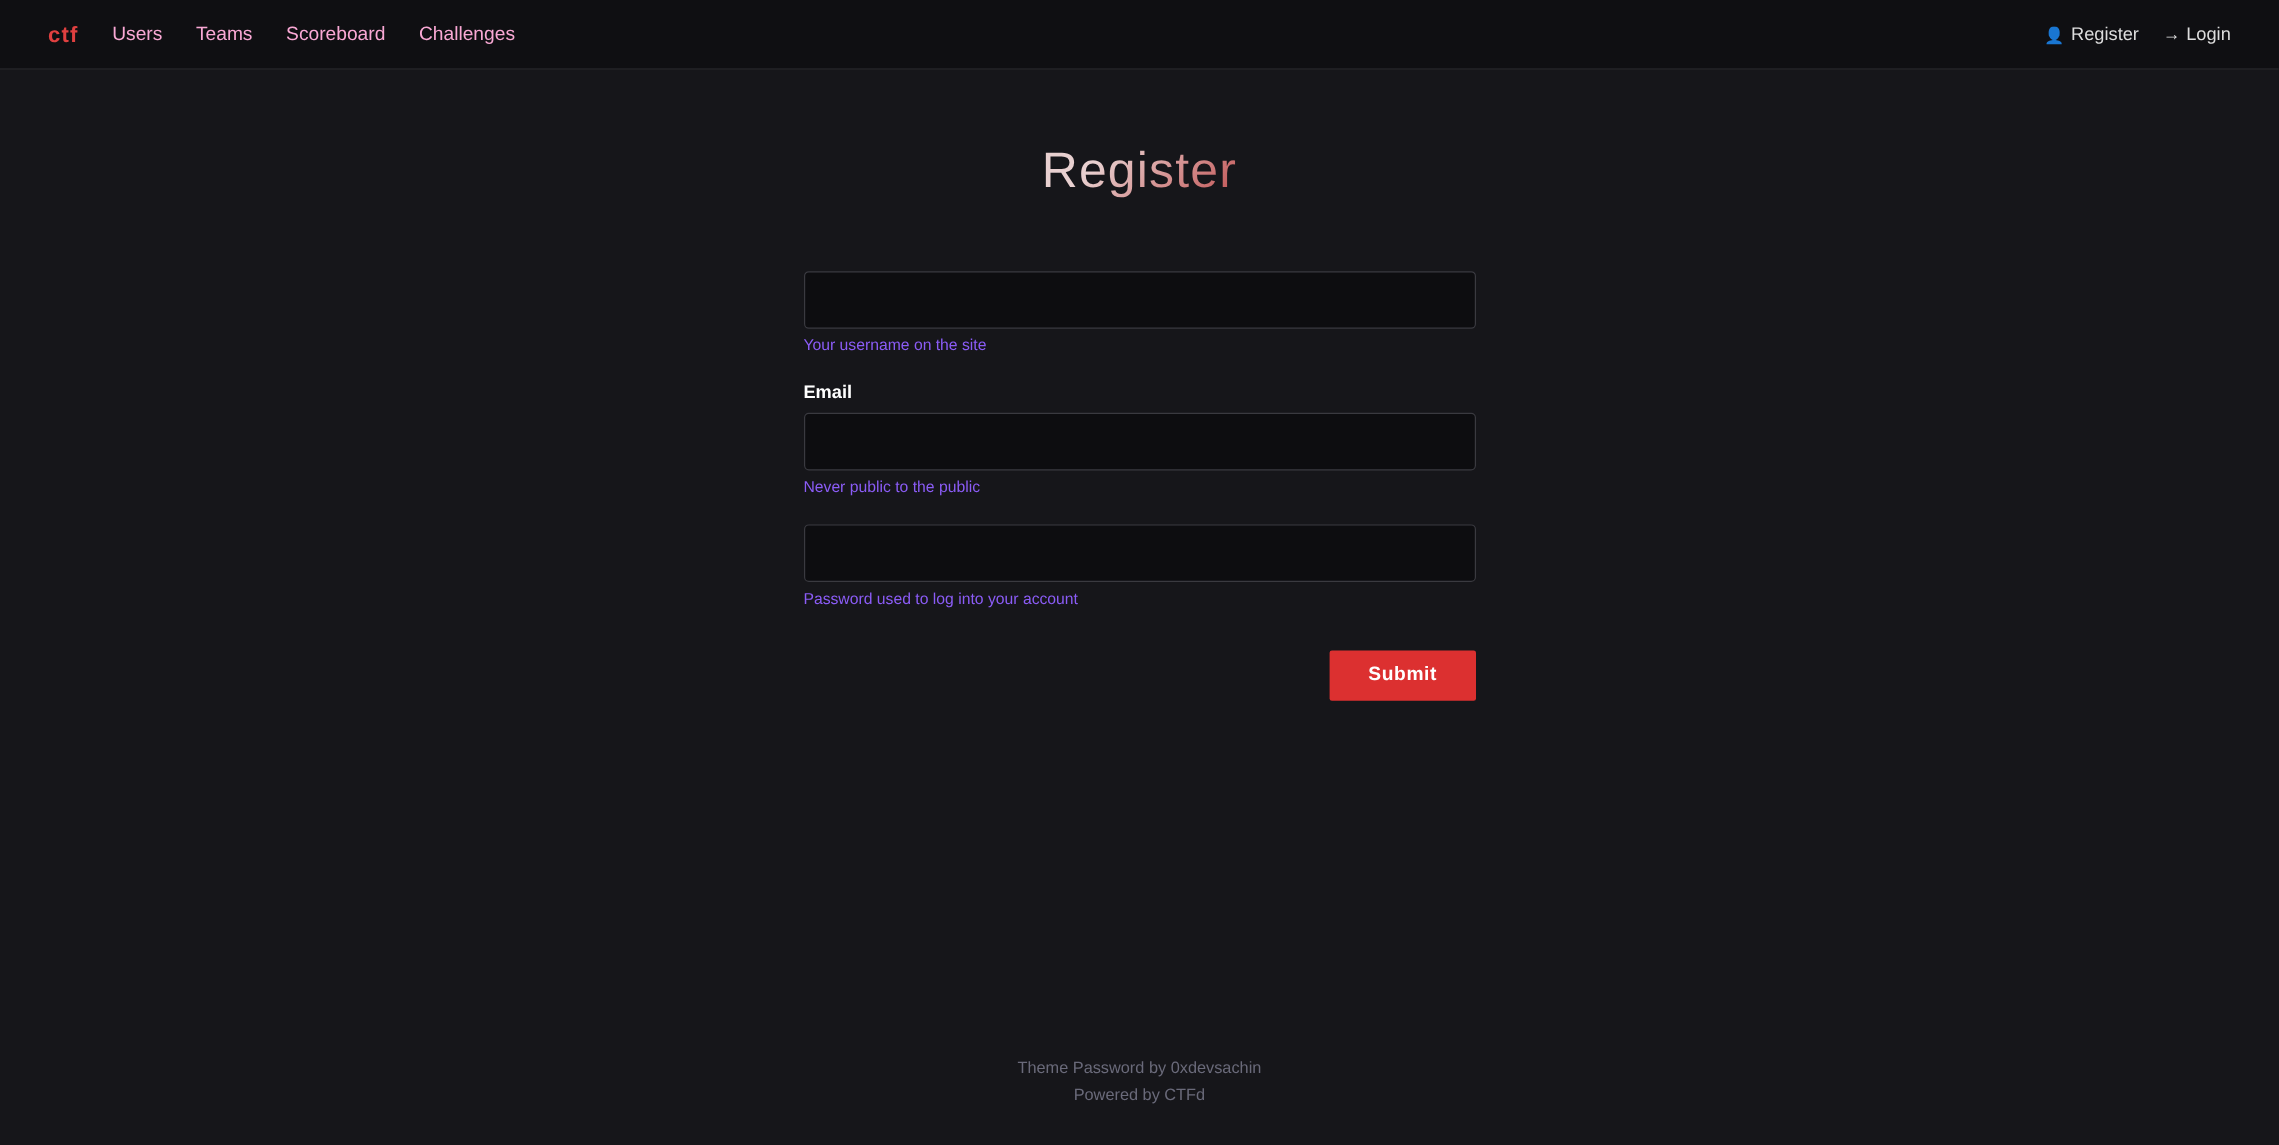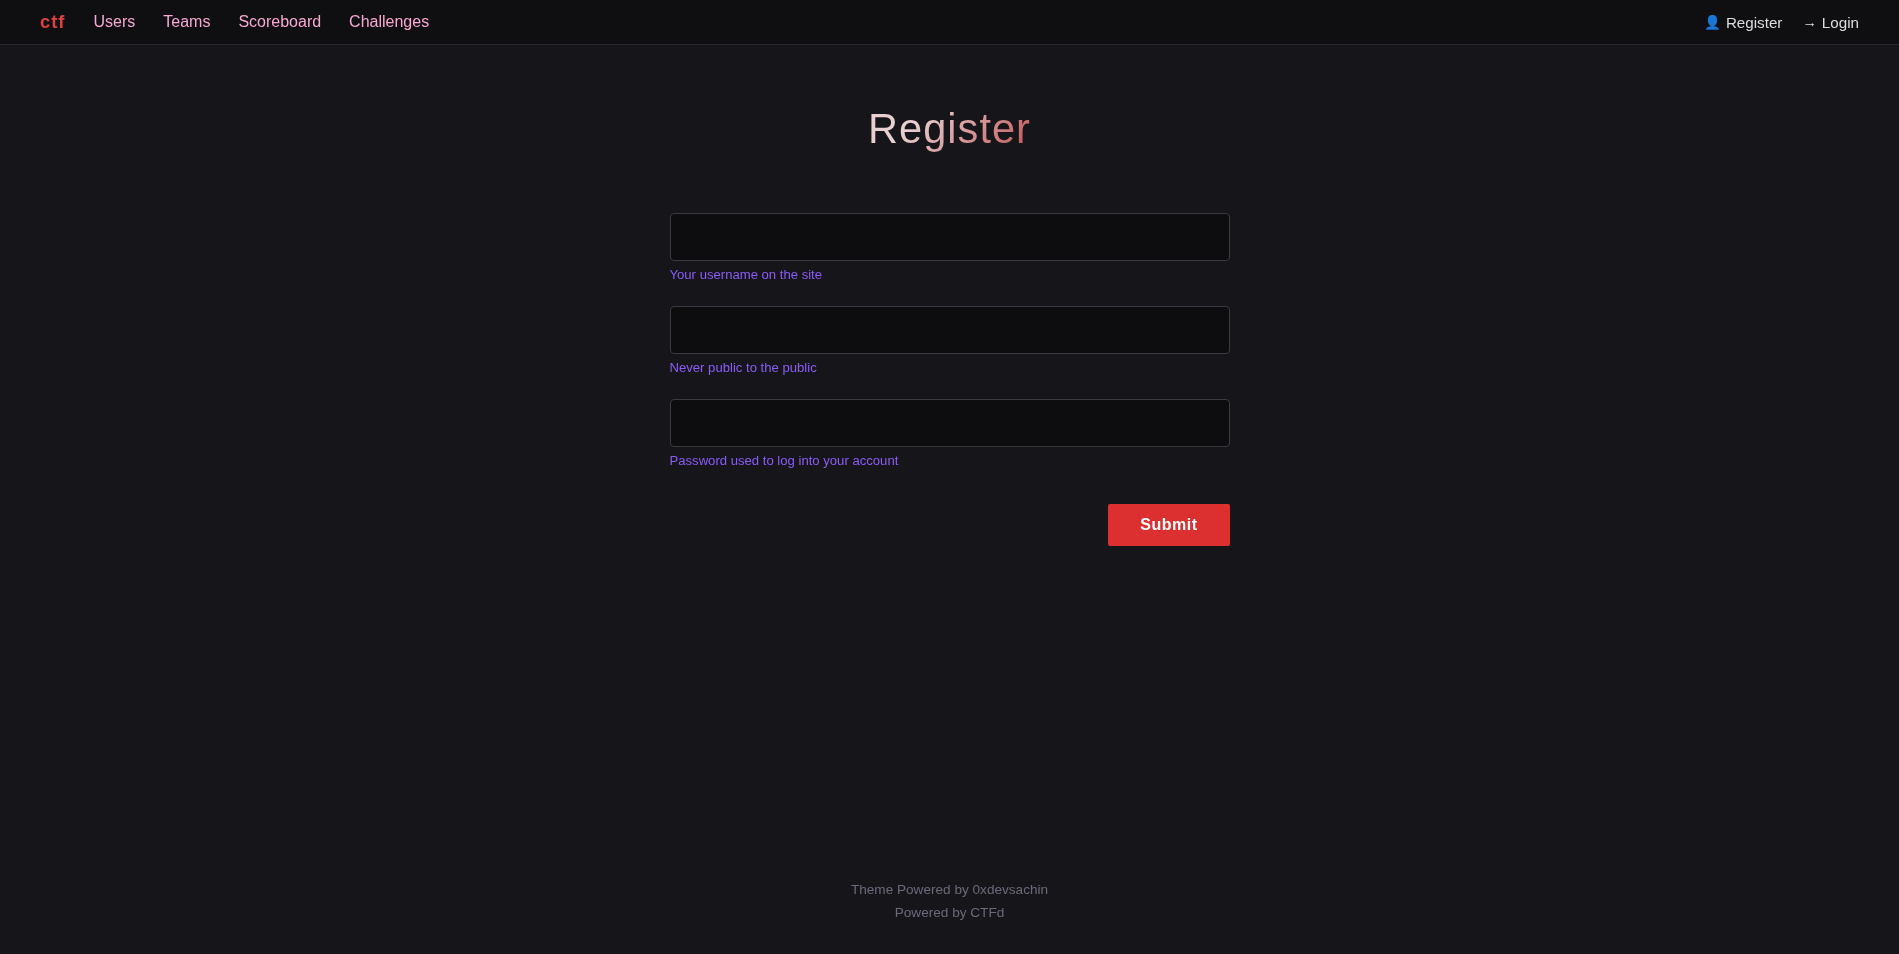--- a/index.html
+++ b/index.html
@@ -17,21 +17,21 @@
       flex-direction: column;
     }
 
     
     nav {
       background-color: #0f0f12;
       border-bottom: 1px solid #2a2a2e;
       display: flex;
       justify-content: space-between;
       padding: 0 40px;
-      height: 45px;
+      height: 58px;
     }
 
     .nav-left {
       display: flex;
       align-items: center;
       gap: 28px;
     }
 
     .nav-logo {
       font-size: 1.15rem;
@@ -181,32 +181,33 @@
   <h1 class="page-title">Register</h1>
 
   <form class="register-form">
 
     <div class="form-group">
       <input class="form-input" type="text" placeholder="" style="">
       <span class="form-hint">Your username on the site</span>
     </div>
 
     <div class="form-group">
+      <label class="form-label">Email</label>
       <input class="form-input" type="email" placeholder="" style="">
       <span class="form-hint">Never public to the public</span>
     </div>
 
     <div class="form-group">
       <input class="form-input" type="password" placeholder="" style="">
       <span class="form-hint">Password used to log into your account</span>
     </div>
 
     <div class="form-submit-row">
       <button type="submit" class="submit-btn">Submit</button>
     </div>
 
   </form>
 </main>
 
 <footer>
-  <div>Theme Powered by 0xdevsachin</div>
+  <div>Theme Password by 0xdevsachin</div>
   <div>Powered by CTFd</div>
 </footer>
 
 </body></html>

